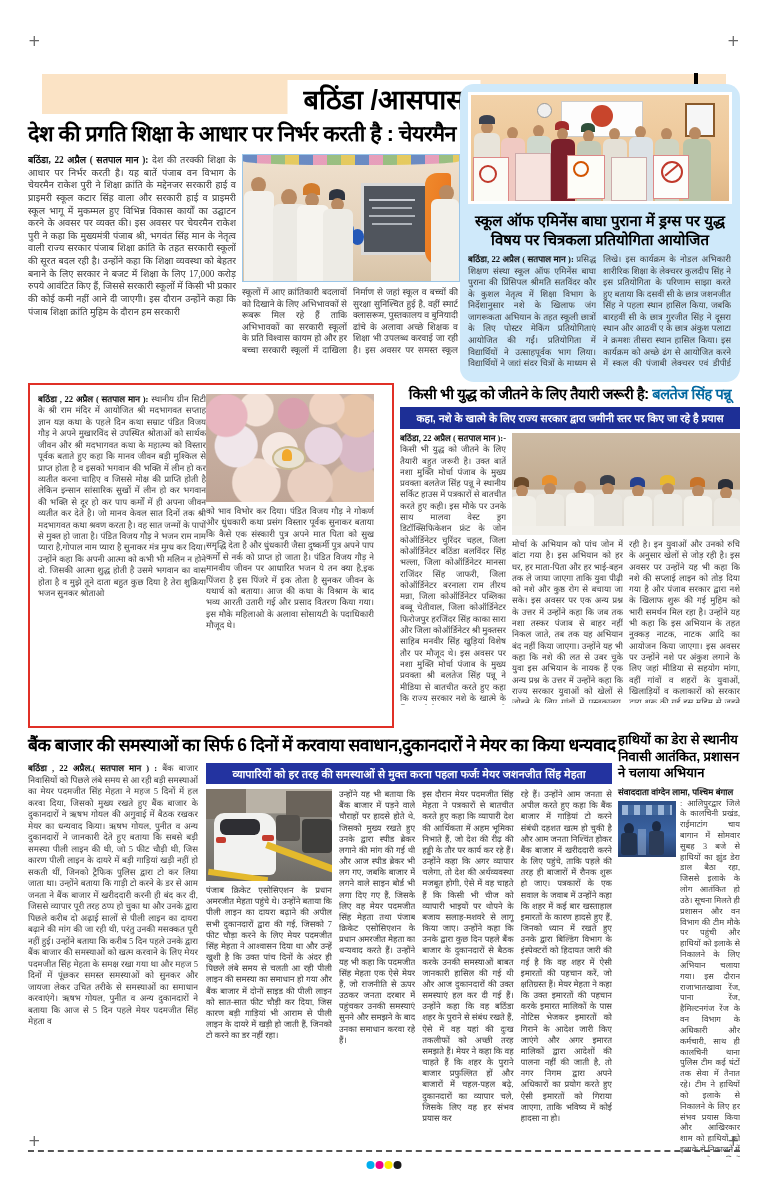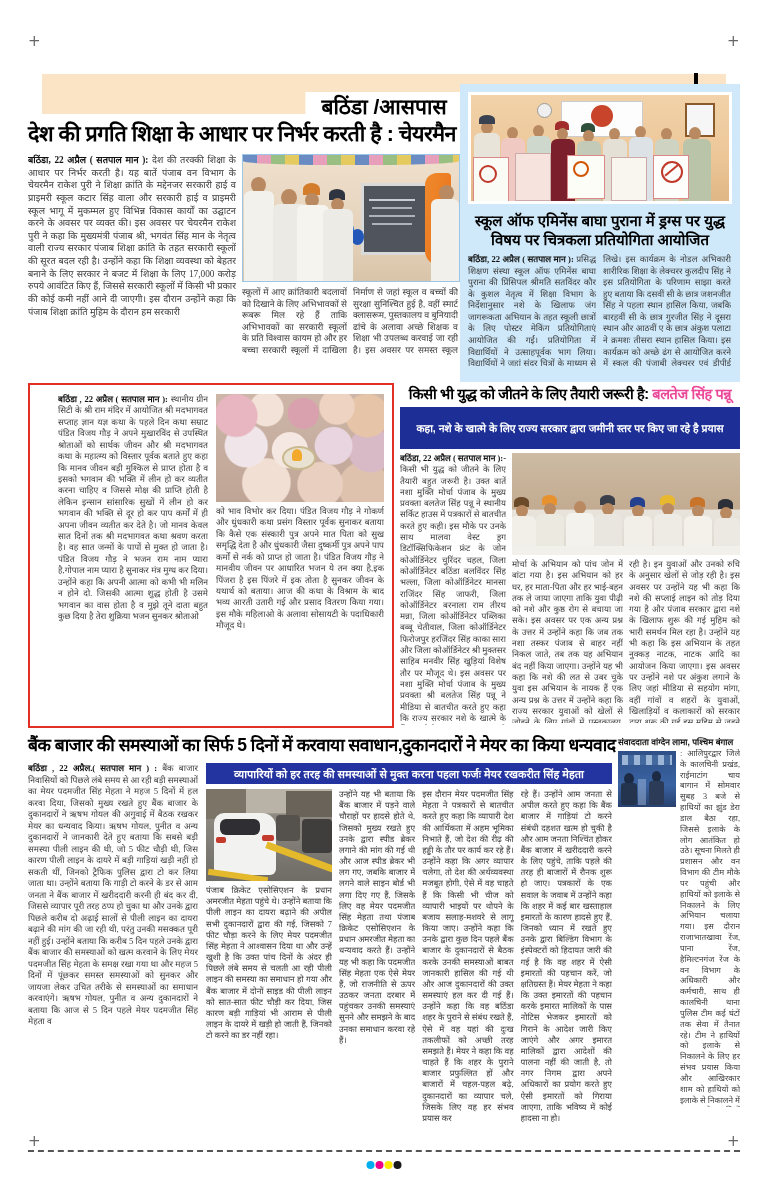--- a/index.html
+++ b/index.html
@@ -4,50 +4,50 @@
 <style>
   html,body{margin:0;padding:0;background:#e9e9e9;}
   .page{position:relative;width:768px;height:1187px;background:#fff;margin:0 auto;
         font-family:"Liberation Serif",serif;color:#333;overflow:hidden;}
   .crop{position:absolute;color:#666;font:15px "DejaVu Sans",sans-serif;}
   
   .header-strip{position:absolute;left:42px;top:74px;width:684px;height:40px;background:#fbe3c5;}
   .logo{position:absolute;left:48px;top:66px;display:flex;align-items:center;gap:3px;}
   .brand{font-family:"Liberation Sans",sans-serif;font-weight:bold;font-size:27px;color:#111;}
   .brand .red{color:#d11a1a;}
-  .center-tab{position:absolute;left:50%;transform:translateX(-50%);top:92px;background:#fff;
-        padding:0 16px;font-family:"Liberation Sans",sans-serif;font-weight:bold;font-size:21px;color:#000;}
+  .center-tab{position:absolute;left:50%;transform:translateX(-50%);top:80px;background:#fff;
+        padding:0 16px;font-family:"Liberation Sans",sans-serif;font-weight:bold;font-size:27px;color:#000;}
   .issue-date{position:absolute;right:92px;top:90px;font-family:"Liberation Sans",sans-serif;
         font-weight:bold;font-size:10px;color:#b5232a;}
   .page-no{position:absolute;right:46px;top:73px;height:42px;line-height:42px;border-left:4px solid #000;
         padding-left:7px;font-family:"Liberation Sans",sans-serif;font-weight:bold;font-size:30px;color:#000;}
   
   .hl{font-family:"Liberation Sans",sans-serif;font-weight:bold;color:#000;}
   .bluebar{background:#1d2f96;color:#fff;font-family:"Liberation Sans",sans-serif;font-weight:bold;
         text-align:center;}
   .coltxt{text-align:justify;overflow:hidden;color:#3b3b3b;}
   .dl{font-weight:bold;color:#111;}
   .photo{position:relative;overflow:hidden;}
   .head{position:absolute;border-radius:50%;background:#b98a62;}
   .body-shape{position:absolute;border-radius:6px 6px 0 0;}
   
   .a1{position:absolute;left:28px;top:118px;width:430px;}
   .a1 .hl{font-size:21.5px;text-align:center;white-space:nowrap;letter-spacing:-0.5px;}
   .a1 .bluebar{margin:6px 14px 0;font-size:11.5px;padding:3px 0;}
   .a1-body{display:flex;gap:6px;margin-top:7px;}
-  .a2{position:absolute;left:460px;top:84px;width:280px;height:298px;background:#cfe9fa;border-radius:0;
+  .a2{position:absolute;left:460px;top:84px;width:280px;height:298px;background:#cfe9fa;border-radius:14px;
         padding:8px;box-sizing:border-box;}
   .a2 .hl{font-size:15px;text-align:center;line-height:1.28;margin:7px 0 5px;}
   .a3{position:absolute;left:28px;top:383px;width:366px;height:345px;border:2px solid #e03026;
         padding:5px 8px;box-sizing:border-box;}
   .a3 .hl{font-size:18px;text-align:center;line-height:1.32;}
   .a4{position:absolute;left:400px;top:383px;width:340px;}
   .a4 .hl{font-size:14.5px;text-align:center;white-space:nowrap;letter-spacing:-0.4px;}
-  .a4 .pink{color:#ec4899;text-align:center;}
-  .a4 .bluebar{font-size:10.5px;padding:14px 0;margin:4px 0;}
+  .a4 .pink{color:#0369a1;text-align:center;}
+  .a4 .bluebar{font-size:10.5px;padding:4px 0;margin:4px 0;}
   .a5{position:absolute;left:28px;top:732px;width:584px;}
   .a5 .hl{font-size:17.5px;white-space:nowrap;letter-spacing:-0.5px;}
   .a5 .bluebar{font-size:11px;padding:3px 0;background:#2333a0;}
   .a6{position:absolute;left:618px;top:732px;width:122px;}
   .a6 .hl{font-size:13px;line-height:1.27;}
   .a6 .byline{font-family:"Liberation Sans",sans-serif;font-weight:bold;font-size:8.5px;color:#111;
         margin:4px 0 2px;}
   
   .rule{position:absolute;left:28px;right:28px;top:1150px;border-top:2px dashed #555;}
   .dots{position:absolute;left:50%;transform:translateX(-50%);top:1161px;display:flex;gap:1px;}
@@ -143,21 +143,21 @@
       <div style="position:absolute;left:102px;top:66px;width:12px;height:12px;border:2px solid #d35400;border-radius:50%;"></div>
     </div>
     <div class="hl">स्कूल ऑफ एमिनेंस बाघा पुराना में ड्रग्स पर युद्ध विषय पर चित्रकला प्रतियोगिता आयोजित</div>
     <div style="display:flex;gap:7px;">
       <div class="coltxt" style="width:128px;height:112px;font-size:8.6px;line-height:1.34;"><span class="dl">बठिंडा, 22 अप्रैल ( सतपाल मान ):</span> <span>प्रसिद्ध शिक्षण संस्था स्कूल ऑफ एमिनेंस बाघा पुराना की प्रिंसिपल श्रीमति सतविंदर कौर के कुशल नेतृत्व में शिक्षा विभाग के निर्देशानुसार नशे के खिलाफ जंग जागरूकता अभियान के तहत स्कूली छात्रों के लिए पोस्टर मेकिंग प्रतियोगिताएं आयोजित की गईं। प्रतियोगिता में विद्यार्थियों ने उत्साहपूर्वक भाग लिया। विद्यार्थियों ने जहां सुंदर चित्रों के माध्यम से अपनी भावनाओं को प्रस्तुत किया, वहीं उन्होंने उपयुक्त एवं प्रासंगिक नारे भी</span></div>
       <div class="coltxt" style="width:128px;height:112px;font-size:8.6px;line-height:1.34;">लिखे। इस कार्यक्रम के नोडल अभिकारी शारीरिक शिक्षा के लेक्चरर कुलदीप सिंह ने इस प्रतियोगिता के परिणाम साझा करते हुए बताया कि दसवीं सी के छात्र जशनजीत सिंह ने पहला स्थान हासिल किया, जबकि बारहवीं सी के छात्र गुरजीत सिंह ने दूसरा स्थान और आठवीं ए के छात्र अंकुश पलाटा ने क्रमशः तीसरा स्थान हासिल किया। इस कार्यक्रम को अच्छे ढंग से आयोजित करने में स्कूल की पंजाबी लेक्चरर एवं डीपीई श्रीमती सुरिंदर कौर का महत्वपूर्ण योगदान रहा।</div>
     </div>
   </div>
 
   <div class="a3">
-    <div style="display:flex;gap:8px;margin-top:4px;margin-left:20px;">
+    <div style="display:flex;gap:0;margin-top:4px;">
       <div class="coltxt" style="width:168px;height:262px;font-size:8.6px;line-height:1.33;"><span class="dl">बठिंडा , 22 अप्रैल (  सतपाल मान  ):</span> <span>स्थानीय ग्रीन सिटी के श्री राम मंदिर में आयोजित श्री मदभागवत सप्ताह ज्ञान यज्ञ कथा के पहले दिन कथा सम्राट पंडित विजय गौड़ ने अपने मुखारविंद से उपस्थित श्रोताओं को सार्थक जीवन और श्री मदभागवत कथा के महात्म्य को विस्तार पूर्वक बताते हुए कहा कि मानव जीवन बड़ी मुश्किल से प्राप्त होता है व इसको भगवान की भक्ति में लीन हो कर व्यतीत करना चाहिए व जिससे मोक्ष की प्राप्ति होती है लेकिन इन्सान सांसारिक सुखों में लीन हो कर भगवान की भक्ति से दूर हो कर पाप कर्मों में ही अपना जीवन व्यतीत कर देते है। जो मानव केवल सात दिनों तक श्री मदभागवत कथा श्रवण करता है। वह सात जन्मों के पापों से मुक्त हो जाता है। पंडित विजय गौड़ ने भजन राम नाम प्यारा है,गोपाल नाम प्यारा है सुनाकर मंत्र मुग्ध कर दिया। उन्होंने कहा कि अपनी आत्मा को कभी भी मलिन न होने दो. जिसकी आत्मा शुद्ध होती है उसमे भगवान का वास होता है व मुझे तूने दाता बहुत कुछ दिया है तेरा शुक्रिया भजन सुनकर श्रोताओ</span></div>
       <div style="width:168px;">
         <div class="photo" style="width:168px;height:108px;background:
           radial-gradient(circle at 12% 20%, #e8b6c0 0 12%, transparent 13%),
           radial-gradient(circle at 30% 14%, #f3e2d8 0 11%, transparent 12%),
           radial-gradient(circle at 52% 18%, #d9a0ae 0 12%, transparent 13%),
           radial-gradient(circle at 72% 12%, #efd3c2 0 11%, transparent 12%),
           radial-gradient(circle at 90% 20%, #e6c4a8 0 12%, transparent 13%),
           radial-gradient(circle at 18% 48%, #f0e6ea 0 14%, transparent 15%),
           radial-gradient(circle at 44% 52%, #f5e8e2 0 16%, transparent 17%),
@@ -209,25 +209,25 @@
         </div>
         <div style="display:flex;gap:6px;margin-top:4px;">
           <div class="coltxt" style="width:111px;height:164px;font-size:8.5px;line-height:1.33;">मोर्चा के अभियान को पांच जोन में बांटा गया है। इस अभियान को हर घर, हर माता-पिता और हर भाई-बहन तक ले जाया जाएगा ताकि युवा पीढ़ी को नशे और कुष्ठ रोग से बचाया जा सके। इस अवसर पर एक अन्य प्रश्न के उत्तर में उन्होंने कहा कि जब तक नशा तस्कर पंजाब से बाहर नहीं निकल जाते, तब तक यह अभियान बंद नहीं किया जाएगा। उन्होंने यह भी कहा कि नशे की लत से उबर चुके युवा इस अभियान के नायक हैं एक अन्य प्रश्न के उत्तर में उन्होंने कहा कि राज्य सरकार युवाओं को खेलों से जोड़ने के लिए गांवों में पुस्तकालय, मैदान और जिम उपलब्ध करवा</div>
           <div class="coltxt" style="width:111px;height:164px;font-size:8.5px;line-height:1.33;">रही है। इन युवाओं और उनको रुचि के अनुसार खेलों से जोड़ रही है। इस अवसर पर उन्होंने यह भी कहा कि नशे की सप्लाई लाइन को तोड़ दिया गया है और पंजाब सरकार द्वारा नशे के खिलाफ शुरू की गई मुहिम को भारी समर्थन मिल रहा है। उन्होंने यह भी कहा कि इस अभियान के तहत नुक्कड़ नाटक, नाटक आदि का आयोजन किया जाएगा। इस अवसर पर उन्होंने नशे पर अंकुश लगाने के लिए जहां मीडिया से सहयोग मांगा, वहीं गांवों व शहरों के युवाओं, खिलाड़ियों व कलाकारों को सरकार द्वारा शुरू की गई इस मुहिम से जुड़ने का न्योता भी दिया।</div>
         </div>
       </div>
     </div>
   </div>
 
   <div class="a5">
-    <div class="hl">बैंक बाजार की समस्याओं का सिर्फ 5 दिनों में करवाया सवाधान,दुकानदारों ने मेयर का किया धन्यवाद</div>
+    <div class="hl">बैंक बाजार की समस्याओं का सिर्फ 6 दिनों में करवाया सवाधान,दुकानदारों ने मेयर का किया धन्यवाद</div>
     <div style="display:flex;gap:8px;margin-top:7px;">
       <div class="coltxt" style="width:170px;height:380px;font-size:8.6px;line-height:1.34;"><span class="dl">बठिंडा , 22 अप्रैल.(  सतपाल मान  ) :</span> <span>बैंक बाजार निवासियों को पिछले लंबे समय से आ रही बड़ी समस्याओं का मेयर पदमजीत सिंह मेहता ने महज 5 दिनों में हल करवा दिया, जिसको मुख्य रखते हुए बैंक बाजार के दुकानदारों ने ऋषभ गोयल की अगुवाई में बैठक रखकर मेयर का धन्यवाद किया। ऋषभ गोयल, पुनीत व अन्य दुकानदारों ने जानकारी देते हुए बताया कि सबसे बड़ी समस्या पीली लाइन की थी, जो 5 फीट चौड़ी थी, जिस कारण पीली लाइन के दायरे में बड़ी गाड़ियां खड़ी नहीं हो सकती थीं, जिनको ट्रैफिक पुलिस द्वारा टो कर लिया जाता था। उन्होंने बताया कि गाड़ी टो करने के डर से आम जनता ने बैंक बाजार में खरीददारी करनी ही बंद कर दी, जिससे व्यापार पूरी तरह ठप्प हो चुका था और उनके द्वारा पिछले करीब दो अढ़ाई सालों से पीली लाइन का दायरा बढ़ाने की मांग की जा रही थी, परंतु उनकी मसक्कत पूरी नहीं हुई। उन्होंने बताया कि करीब 5 दिन पहले उनके द्वारा बैंक बाजार की समस्याओं को खत्म करवाने के लिए मेयर पदमजीत सिंह मेहता के समक्ष रखा गया था और महज 5 दिनों में पूंछकर समस्त समस्याओं को सुनकर और जायजा लेकर उचित तरीके से समस्याओं का समाधान करवाएंगे। ऋषभ गोयल, पुनीत व अन्य दुकानदारों ने बताया कि आज से 5 दिन पहले मेयर पदमजीत सिंह मेहता व</span></div>
       <div style="width:406px;">
-        <div class="bluebar">व्यापारियों को हर तरह की समस्याओं से मुक्त करना पहला फर्जः मेयर रखकरीत सिंह मेहता</div>
+        <div class="bluebar">व्यापारियों को हर तरह की समस्याओं से मुक्त करना पहला फर्जः मेयर जशनजीत सिंह मेहता</div>
         <div style="display:flex;gap:7px;margin-top:5px;">
           <div style="width:126px;">
             <div class="photo" style="width:126px;height:92px;background:linear-gradient(#b9b2a6 0 26%,#8e8a82 27%,#6f6c66);">
               <div style="position:absolute;left:0;top:0;width:40px;height:30px;background:#7d7468;"></div>
               <div style="position:absolute;left:80px;top:2px;width:46px;height:26px;background:#6a635a;"></div>
               <div style="position:absolute;left:96px;top:30px;width:30px;height:34px;background:#3f3e3c;border-radius:4px;"></div>
               <div style="position:absolute;left:70px;top:26px;width:24px;height:26px;background:#55514c;border-radius:4px;"></div>
               <div style="position:absolute;left:8px;top:24px;width:62px;height:62px;background:#f2f2f0;border-radius:10px 14px 6px 6px;"></div>
               <div style="position:absolute;left:14px;top:30px;width:40px;height:16px;background:#2e2e33;border-radius:6px;"></div>
               <div style="position:absolute;left:56px;top:46px;width:12px;height:6px;background:#c43b2e;border-radius:2px;"></div>
@@ -239,20 +239,21 @@
           </div>
           <div class="coltxt" style="width:80px;height:356px;font-size:8.4px;line-height:1.33;">उन्होंने यह भी बताया कि बैंक बाजार में पड़ने वाले चौराहों पर हादसे होते थे, जिसको मुख्य रखते हुए उनके द्वारा स्पीड ब्रेकर लगाने की मांग की गई थी और आज स्पीड ब्रेकर भी लग गए, जबकि बाजार में लगने वाले साइन बोर्ड भी लगा दिए गए हैं, जिसके लिए वह मेयर पदमजीत सिंह मेहता तथा पंजाब क्रिकेट एसोसिएशन के प्रधान अमरजीत मेहता का धन्यवाद करते हैं। उन्होंने यह भी कहा कि पदमजीत सिंह मेहता एक ऐसे मेयर हैं, जो राजनीति से ऊपर उठकर जनता दरबार में पहुंचकर उनकी समस्याएं सुनने और समझने के बाद उनका समाधान करवा रहे हैं।</div>
           <div class="coltxt" style="width:96px;height:356px;font-size:8.4px;line-height:1.33;">इस दौरान मेयर पदमजीत सिंह मेहता ने पत्रकारों से बातचीत करते हुए कहा कि व्यापारी देश की आर्थिकता में अहम भूमिका निभाते हैं, जो देश की रीढ़ की हड्डी के तौर पर कार्य कर रहे हैं। उन्होंने कहा कि अगर व्यापार चलेगा, तो देश की अर्थव्यवस्था मजबूत होगी, ऐसे में वह चाहते हैं कि किसी भी चीज को व्यापारी भाइयों पर थोपने के बजाय सलाह-मशवरे से लागू किया जाए। उन्होंने कहा कि उनके द्वारा कुछ दिन पहले बैंक बाजार के दुकानदारों से बैठक करके उनकी समस्याओं बाबत जानकारी हासिल की गई थी और आज दुकानदारों की उक्त समस्याएं हल कर दी गई हैं। उन्होंने कहा कि वह बठिंडा शहर के पुराने से संबंध रखते हैं, ऐसे में वह यहां की दुःख तकलीफों को अच्छी तरह समझते हैं। मेयर ने कहा कि वह चाहते हैं कि शहर के पुराने बाजार प्रफुल्लित हों और बाजारों में चहल-पहल बढ़े, दुकानदारों का व्यापार चले, जिसके लिए वह हर संभव प्रयास कर</div>
           <div class="coltxt" style="width:96px;height:356px;font-size:8.4px;line-height:1.33;">रहे हैं। उन्होंने आम जनता से अपील करते हुए कहा कि बैंक बाजार में गाड़ियां टो करने संबंधी दहशत खत्म हो चुकी है और आम जनता निश्चिंत होकर बैंक बाजार में खरीददारी करने के लिए पहुंचे, ताकि पहले की तरह ही बाजारों में रौनक शुरू हो जाए। पत्रकारों के एक सवाल के जवाब में उन्होंने कहा कि शहर में कई बार खस्ताहाल इमारतों के कारण हादसे हुए हैं, जिनको ध्यान में रखते हुए उनके द्वारा बिल्डिंग विभाग के इंस्पेक्टरों को हिदायत जारी की गई है कि वह शहर में ऐसी इमारतों की पहचान करें, जो क्षतिग्रस्त हैं। मेयर मेहता ने कहा कि उक्त इमारतों की पहचान करके इमारत मालिकों के पास नोटिस भेजकर इमारतों को गिराने के आदेश जारी किए जाएंगे और अगर इमारत मालिकों द्वारा आदेशों की पालना नहीं की जाती है, तो नगर निगम द्वारा अपने अधिकारों का प्रयोग करते हुए ऐसी इमारतों को गिराया जाएगा, ताकि भविष्य में कोई हादसा ना हो।</div>
         </div>
       </div>
     </div>
   </div>
 
   <div class="a6">
+    <div class="hl">हाथियों का डेरा से स्थानीय निवासी आतंकित, प्रशासन ने चलाया अभियान</div>
     <div class="byline">संवाददाता वांग्देन लामा, पश्चिम बंगाल</div>
     <div style="position:relative;">
       <div class="photo" style="float:left;width:58px;height:56px;margin:2px 4px 2px 0;background:linear-gradient(#2e4f86,#3a63a2 60%,#27406e);">
         <div style="position:absolute;left:4px;top:4px;width:50px;height:10px;background:repeating-linear-gradient(90deg,#9db6d8 0 6px,#44699e 6px 12px);"></div>
         <div style="position:absolute;left:6px;top:22px;width:10px;height:12px;border-radius:50%;background:#1c2a44;"></div>
         <div style="position:absolute;left:3px;top:32px;width:16px;height:22px;background:#24344f;border-radius:3px;"></div>
         <div style="position:absolute;left:34px;top:20px;width:9px;height:11px;border-radius:50%;background:#1c2a44;"></div>
         <div style="position:absolute;left:31px;top:30px;width:15px;height:24px;background:#2c3c58;border-radius:3px;"></div>
         <div style="position:absolute;left:20px;top:28px;width:8px;height:26px;background:#9db6d8;opacity:.5;"></div>
       </div>

